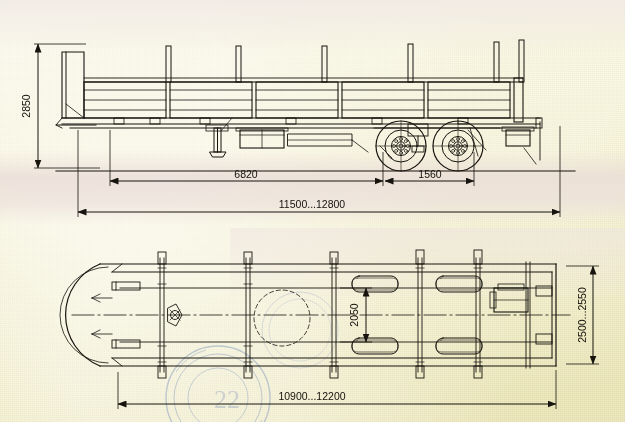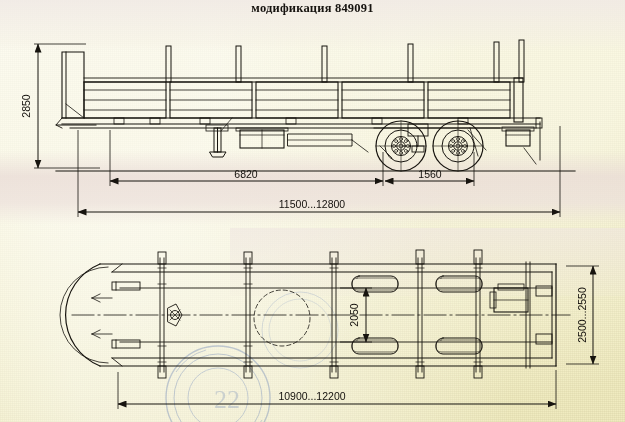--- a/index.html
+++ b/index.html
@@ -49,21 +49,20 @@
 </head>
 <body>
 
 <div id="page">
 
   <div id="paper"></div>
   <div id="band2"></div>
   <div id="band1"></div>
   <div id="band3"></div>
 
-  <div id="title">модификация 849091</div>
 
   <svg width="625" height="422" viewBox="0 0 625 422">
     <defs>
       <marker id="ar" markerWidth="9" markerHeight="7" refX="8.5" refY="3.5" orient="auto">
         <path d="M0,0 L9,3.5 L0,7 z" fill="#17140f"></path>
       </marker>
       <marker id="arL" markerWidth="9" markerHeight="7" refX="0.5" refY="3.5" orient="auto">
         <path d="M9,0 L0,3.5 L9,7 z" fill="#17140f"></path>
       </marker>
       <g id="wheelhub">

